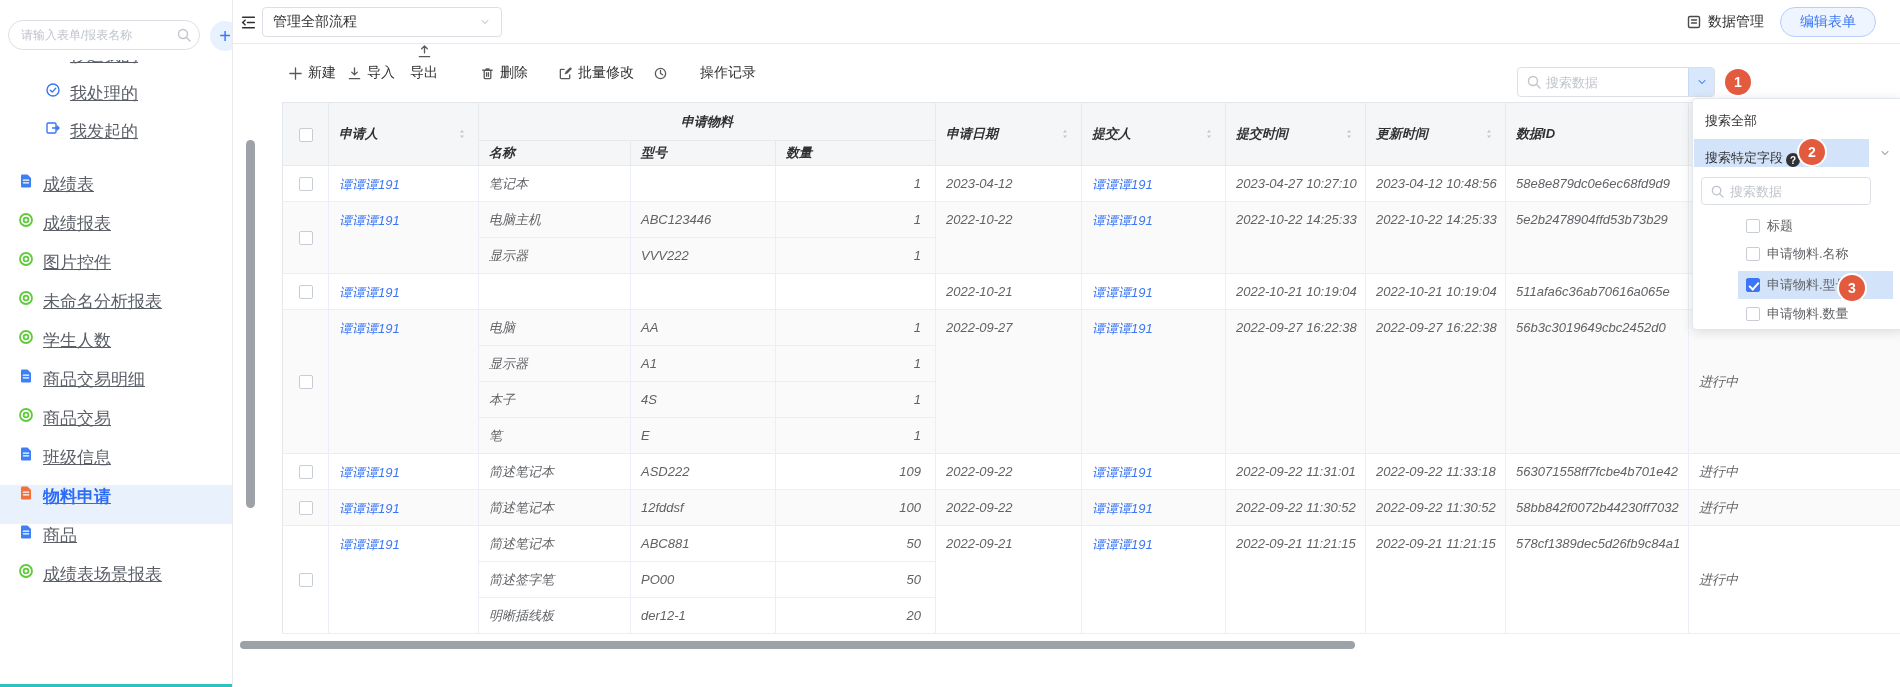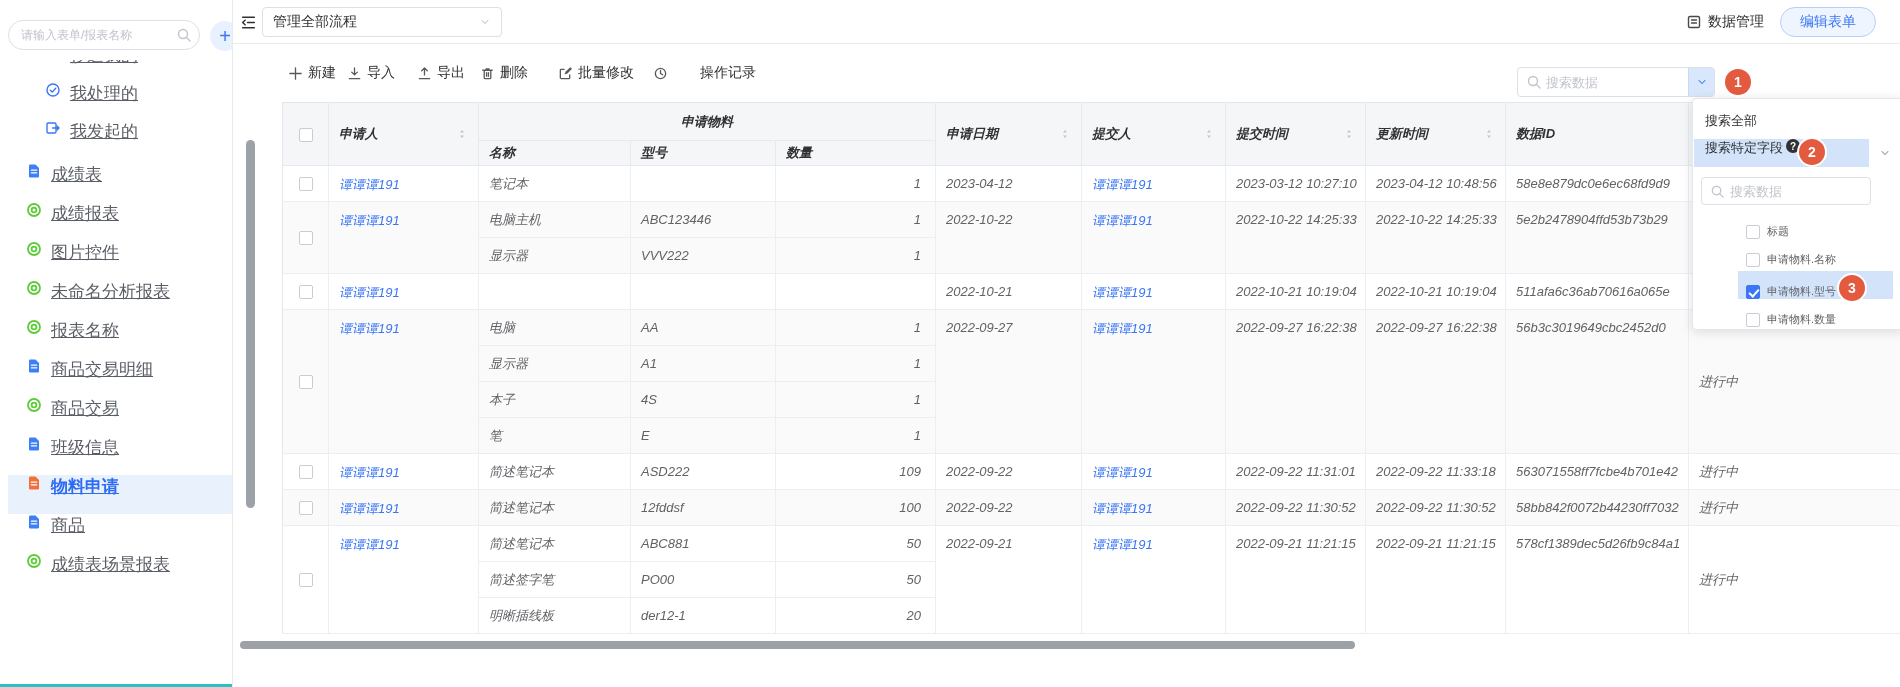--- a/index.html
+++ b/index.html
@@ -11,21 +11,21 @@
   #sidebar { position:absolute; left:0; top:0; width:233px; height:687px;
     border-right:1px solid #e8eaec; background:#fff; overflow:hidden; }
   #sb-head { position:absolute; left:0; top:8px; width:100%; height:52px; background:#fff; z-index:3; }
   #sb-search { position:absolute; left:8px; top:12px; width:192px; height:30px;
     border:1px solid #dcdfe6; border-radius:15px; padding:0 30px 0 12px; font-size:12px; color:#303133; outline:none; }
   #sb-search::placeholder { color:#c0c4cc; }
   #sb-search-ic { position:absolute; left:176px; top:19px; width:16px; height:16px; color:#c0c4cc; }
   #sb-add { position:absolute; left:210px; top:13px; width:30px; height:30px; border-radius:50%;
     background:#e8f1fe; color:#3a76f6; display:flex; align-items:center; justify-content:center; cursor:pointer; }
   #sb-quick { position:absolute; left:0; top:44px; width:100%; z-index:1; }
-  #sb-list  { position:absolute; left:0; top:163px; width:100%;margin-left:8px; }
+  #sb-list  { position:absolute; left:0; top:173px; width:100%; }
   .sb-item { display:flex; height:38px; font-size:17px; color:#5a5e66; cursor:pointer;text-decoration:underline; }
   #sb-quick .sb-item { padding-left:45px; }
   #sb-list  .sb-item { height:39px; padding-left:18px; }
   .sb-item .ic { width:16px; height:16px; margin-right:9px; flex:0 0 16px; }
   .sb-item.active { background:#e9f1fd; color:#2e6cf5; font-weight:bold; }
   .ic-form { color:#3d7ff5; } .ic-form-active { color:#f1703b; } .ic-report { color:#5fcb3b; }
   .ic-blue { color:#3a76f6; }
   #sb-teal { position:absolute; left:0; bottom:0; width:233px; height:3px; background:#2ac3c3; }
 
   
@@ -79,31 +79,31 @@
 
   
   #vscroll { position:absolute; left:13px; top:140px; width:9px; height:368px; border-radius:5px; background:#9da1a8; z-index:4; cursor:pointer; }
   #hscroll { position:absolute; left:7px; top:641px; width:1115px; height:8px; border-radius:4px; background:#9da1a8; z-index:4; cursor:pointer; }
 
   
   #panel { position:absolute; left:1459px; top:98px; width:212px; height:232px; background:#fff;
     border:1px solid #e2e6ed; border-radius:4px; box-shadow:0 2px 12px rgba(0,0,0,.12); z-index:5; }
   #p-all { position:absolute; left:12px; top:13px; font-size:13px; color:#303133; cursor:pointer; }
   #p-field { position:absolute; left:1px; top:40px; width:175px; height:28px; background:#d3e4fa;
-    display:flex; align-items:flex-start; padding-left:11px; font-size:13px; color:#303133; cursor:pointer; }
+    display:flex; align-items:flex-end; padding-left:11px; font-size:13px; color:#303133; cursor:pointer; }
   #p-q { display:inline-flex; width:14px; height:14px; border-radius:50%; background:#303133; color:#fff;
     font-size:10px; font-weight:bold; align-items:center; justify-content:center; margin-left:3px; }
   #p-chev { position:absolute; right:12px; top:48px; width:12px; height:12px; color:#909399; cursor:pointer; }
   #p-search-wrap { position:absolute; left:8px; top:78px; width:170px; height:28px; border:1px solid #dcdfe6;
     border-radius:4px; display:flex; align-items:center; background:#fff; }
   #p-search-wrap .mag { width:15px; height:15px; color:#bfc4cc; margin:0 5px 0 8px; }
   #p-search { flex:1; border:none; outline:none; font-size:13px; min-width:0; }
   #p-search::placeholder { color:#c0c4cc; }
-  .p-opt { position:absolute; left:45px; width:155px; height:27px; display:flex; align-items:flex-end;
-    padding-left:8px; font-size:11px; color:#606266; cursor:pointer; }
+  .p-opt { position:absolute; left:45px; width:155px; height:27px; display:flex; align-items:center;
+    padding-left:8px; font-size:13px; color:#606266; cursor:pointer; }
   .p-opt.hl { background:#d3e4fa; }
   .p-opt .cbx { margin-right:7px; }
   .cbx.checked { background:#3a76f6; border-color:#3a76f6; position:relative; }
   .cbx.checked::after { content:""; position:absolute; left:4px; top:1px; width:4px; height:8px;
     border:solid #fff; border-width:0 2px 2px 0; transform:rotate(42deg); }
 
   
   .badge { position:absolute; width:26px; height:26px; border-radius:50%; background:#e35a3e; color:#fff;
     font-size:14px; font-weight:bold; display:flex; align-items:center; justify-content:center;
     box-shadow:0 0 0 2px #ffffff; z-index:6; }
@@ -180,21 +180,21 @@
           </span>
           <span>未命名分析报表</span>
         </div>
         <div class="sb-item">
           <span class="ic ic-report">
             <svg viewBox="0 0 16 16">
               <circle cx="8" cy="8" r="6" fill="none" stroke="currentColor" stroke-width="1.8"></circle>
               <circle cx="8" cy="8" r="2.4" fill="none" stroke="currentColor" stroke-width="1.8"></circle>
             </svg>
           </span>
-          <span>报表名称</span>
+          <span>学生人数</span>
         </div>
         <div class="sb-item">
           <span class="ic ic-form">
             <svg viewBox="0 0 16 16">
               <path d="M3 2.7A1.2 1.2 0 0 1 4.2 1.5h5.3L13 5v8.3a1.2 1.2 0 0 1-1.2 1.2H4.2A1.2 1.2 0 0 1 3 13.3z" fill="currentColor"></path>
               <path d="M5.3 7.2h5.4M5.3 9.8h5.4" stroke="#fff" stroke-width="1.2" stroke-linecap="round"></path>
             </svg>
           </span>
           <span>商品交易明细</span>
         </div>
@@ -311,21 +311,21 @@
           <span>新建</span>
         </div>
         <div class="tb-btn" style="left: 114px;">
           <span class="ic">
             <svg viewBox="0 0 16 16">
               <path d="M8 2v7M5 6.5L8 9.5l3-3M2.5 13.5h11" fill="none" stroke="currentColor" stroke-width="1.4" stroke-linecap="round" stroke-linejoin="round"></path>
             </svg>
           </span>
           <span>导入</span>
         </div>
-        <div class="tb-btn" style="left: 184px;">
+        <div class="tb-btn" style="left: 177px; flex-direction: column;">
           <span class="ic">
             <svg viewBox="0 0 16 16">
               <path d="M8 9.5v-7M5 5l3-3 3 3M2.5 13.5h11" fill="none" stroke="currentColor" stroke-width="1.4" stroke-linecap="round" stroke-linejoin="round"></path>
             </svg>
           </span>
           <span>导出</span>
         </div>
         <div class="tb-btn" style="left: 247px;">
           <span class="ic">
             <svg viewBox="0 0 16 16">
@@ -460,21 +460,21 @@
           </thead>
           <tbody>
             <tr>
               <td class="cb" rowspan="1"><span class="cbx"></span></td>
               <td class="top" rowspan="1"><a class="cell-link">谭谭谭191</a></td>
               <td>笔记本</td>
               <td></td>
               <td class="qty">1</td>
               <td class="top" rowspan="1">2023-04-12</td>
               <td class="top" rowspan="1"><a class="cell-link">谭谭谭191</a></td>
-              <td class="top" rowspan="1">2023-03-12 10:27:10</td>
+              <td class="top" rowspan="1">2023-04-27 10:27:10</td>
               <td class="top" rowspan="1">2023-04-12 10:48:56</td>
               <td class="top" rowspan="1">58e8e879dc0e6ec68fd9d9</td>
               <td rowspan="1"></td>
             </tr>
             <tr class="stripe">
               <td class="cb" rowspan="2"><span class="cbx"></span></td>
               <td class="top" rowspan="2"><a class="cell-link">谭谭谭191</a></td>
               <td>电脑主机</td>
               <td>ABC123446</td>
               <td class="qty">1</td>

